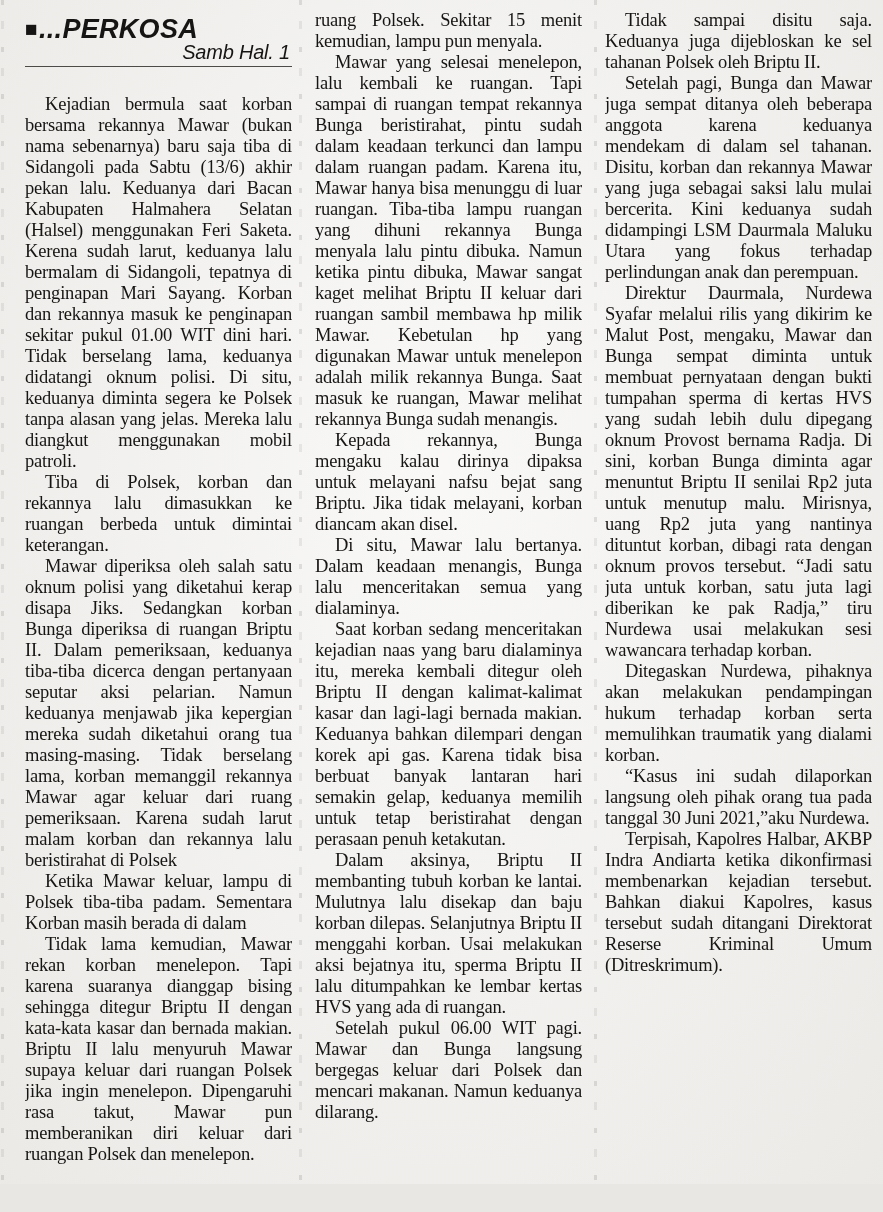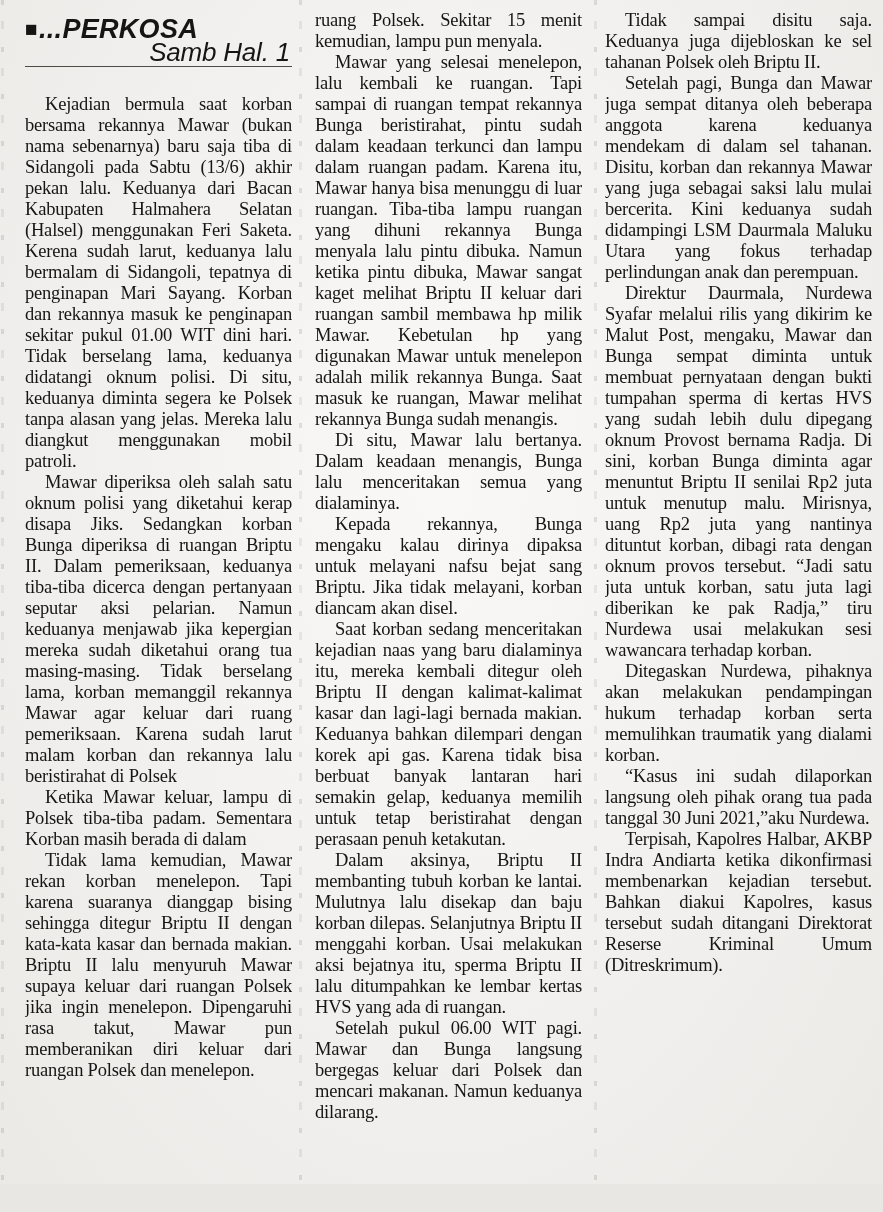--- a/index.html
+++ b/index.html
@@ -53,21 +53,21 @@
     white-space: nowrap;
   }
   .jump-title .marker {
     font-style: normal;
     font-size: 21px;
     margin-right: 1px;
     position: relative;
     top: -2px;
   }
   .jump-note {
-    font-size: 26px;
+    font-size: 20px;
     line-height: 22px;
     font-style: italic;
     text-align: right;
     margin-top: -4px;
     padding-right: 2px;
   }
   .rule {
     border: 0;
     border-top: 1.6px solid #4d4b48;
     margin: 3px 0 0 0;
@@ -107,30 +107,31 @@
 
   <div class="col">
     <div class="jump-header">
       <div class="jump-title">
         <span class="marker">■</span><span>...PERKOSA</span>
       </div>
       <div class="jump-note">Samb Hal. 1</div>
       <hr class="rule">
     </div>
     <p class="para">Kejadian bermula saat korban bersama rekannya Mawar (bukan nama sebenarnya) baru saja tiba di Sidangoli pada Sabtu (13/6) akhir pekan lalu. Keduanya dari Bacan Kabupaten Halmahera Selatan (Halsel) menggunakan Feri Saketa. Kerena sudah larut, keduanya lalu bermalam di Sidangoli, tepatnya di penginapan Mari Sayang. Korban dan rekannya masuk ke penginapan sekitar pukul 01.00 WIT dini hari. Tidak berselang lama, keduanya didatangi oknum polisi. Di situ, keduanya diminta segera ke Polsek tanpa alasan yang jelas. Mereka lalu diangkut menggunakan mobil patroli.</p>
+    <p class="para">Tiba di Polsek, korban dan rekannya lalu dimasukkan ke ruangan berbeda untuk dimintai keterangan.</p>
     <p class="para">Mawar diperiksa oleh salah satu oknum polisi yang diketahui kerap disapa Jiks. Sedangkan korban Bunga diperiksa di ruangan Briptu II. Dalam pemeriksaan, keduanya tiba-tiba dicerca dengan pertanyaan seputar aksi pelarian. Namun keduanya menjawab jika kepergian mereka sudah diketahui orang tua masing-masing. Tidak berselang lama, korban memanggil rekannya Mawar agar keluar dari ruang pemeriksaan. Karena sudah larut malam korban dan rekannya lalu beristirahat di Polsek</p>
     <p class="para">Ketika Mawar keluar, lampu di Polsek tiba-tiba padam. Sementara Korban masih berada di dalam</p>
     <p class="para">Tidak lama kemudian, Mawar rekan korban menelepon. Tapi karena suaranya dianggap bising sehingga ditegur Briptu II dengan kata-kata kasar dan bernada makian. Briptu II lalu menyuruh Mawar supaya keluar dari ruangan Polsek jika ingin menelepon. Dipengaruhi rasa takut, Mawar pun memberanikan diri keluar dari ruangan Polsek dan menelepon.</p>
   </div>
 
   <div class="col">
     <p class="para no-indent">ruang Polsek. Sekitar 15 menit kemudian, lampu pun menyala.</p>
     <p class="para">Mawar yang selesai menelepon, lalu kembali ke ruangan. Tapi sampai di ruangan tempat rekannya Bunga beristirahat, pintu sudah dalam keadaan terkunci dan lampu dalam ruangan padam. Karena itu, Mawar hanya bisa menunggu di luar ruangan. Tiba-tiba lampu ruangan yang dihuni rekannya Bunga menyala lalu pintu dibuka. Namun ketika pintu dibuka, Mawar sangat kaget melihat Briptu II keluar dari ruangan sambil membawa hp milik Mawar. Kebetulan hp yang digunakan Mawar untuk menelepon adalah milik rekannya Bunga. Saat masuk ke ruangan, Mawar melihat rekannya Bunga sudah menangis.</p>
+    <p class="para">Kepada rekannya, Bunga mengaku kalau dirinya dipaksa untuk melayani nafsu bejat sang Briptu. Jika tidak melayani, korban diancam akan disel.</p>
     <p class="para">Di situ, Mawar lalu bertanya. Dalam keadaan menangis, Bunga lalu menceritakan semua yang dialaminya.</p>
-    <p class="para">Kepada rekannya, Bunga mengaku kalau dirinya dipaksa untuk melayani nafsu bejat sang Briptu. Jika tidak melayani, korban diancam akan disel.</p>
     <p class="para">Saat korban sedang menceritakan kejadian naas yang baru dialaminya itu, mereka kembali ditegur oleh Briptu II dengan kalimat-kalimat kasar dan lagi-lagi bernada makian. Keduanya bahkan dilempari dengan korek api gas. Karena tidak bisa berbuat banyak lantaran hari semakin gelap, keduanya memilih untuk tetap beristirahat dengan perasaan penuh ketakutan.</p>
     <p class="para">Dalam aksinya, Briptu II membanting tubuh korban ke lantai. Mulutnya lalu disekap dan baju korban dilepas. Selanjutnya Briptu II menggahi korban. Usai melakukan aksi bejatnya itu, sperma Briptu II lalu ditumpahkan ke lembar kertas HVS yang ada di ruangan.</p>
     <p class="para">Setelah pukul 06.00 WIT pagi. Mawar dan Bunga langsung bergegas keluar dari Polsek dan mencari makanan. Namun keduanya dilarang.</p>
   </div>
 
   <div class="col">
     <p class="para">Tidak sampai disitu saja. Keduanya juga dijebloskan ke sel tahanan Polsek oleh Briptu II.</p>
     <p class="para">Setelah pagi, Bunga dan Mawar juga sempat ditanya oleh beberapa anggota karena keduanya mendekam di dalam sel tahanan. Disitu, korban dan rekannya Mawar yang juga sebagai saksi lalu mulai bercerita. Kini keduanya sudah didampingi LSM Daurmala Maluku Utara yang fokus terhadap perlindungan anak dan perempuan.</p>
     <p class="para">
       <span>Direktur Daurmala, Nurdewa Syafar melalui rilis yang dikirim ke </span><span class="pub">Malut Post</span><span>, mengaku, Mawar dan Bunga sempat diminta untuk membuat pernyataan dengan bukti tumpahan sperma di kertas HVS yang sudah lebih dulu dipegang oknum Provost bernama Radja. Di sini, korban Bunga diminta agar menuntut Briptu II senilai Rp2 juta untuk menutup malu. Mirisnya, uang Rp2 juta yang nantinya dituntut korban, dibagi rata dengan oknum provos tersebut. “Jadi satu juta untuk korban, satu juta lagi diberikan ke pak Radja,” tiru Nurdewa usai melakukan sesi wawancara terhadap korban.</span>

